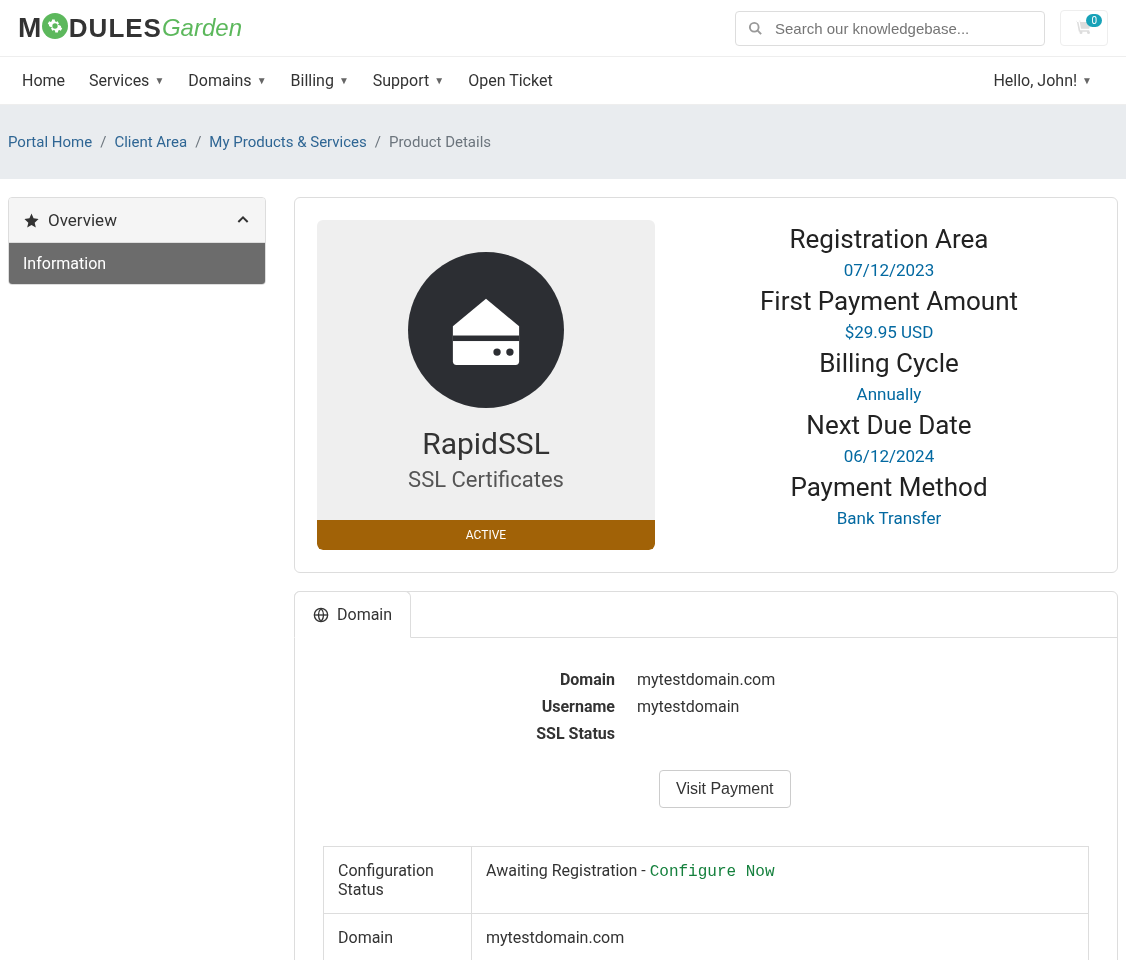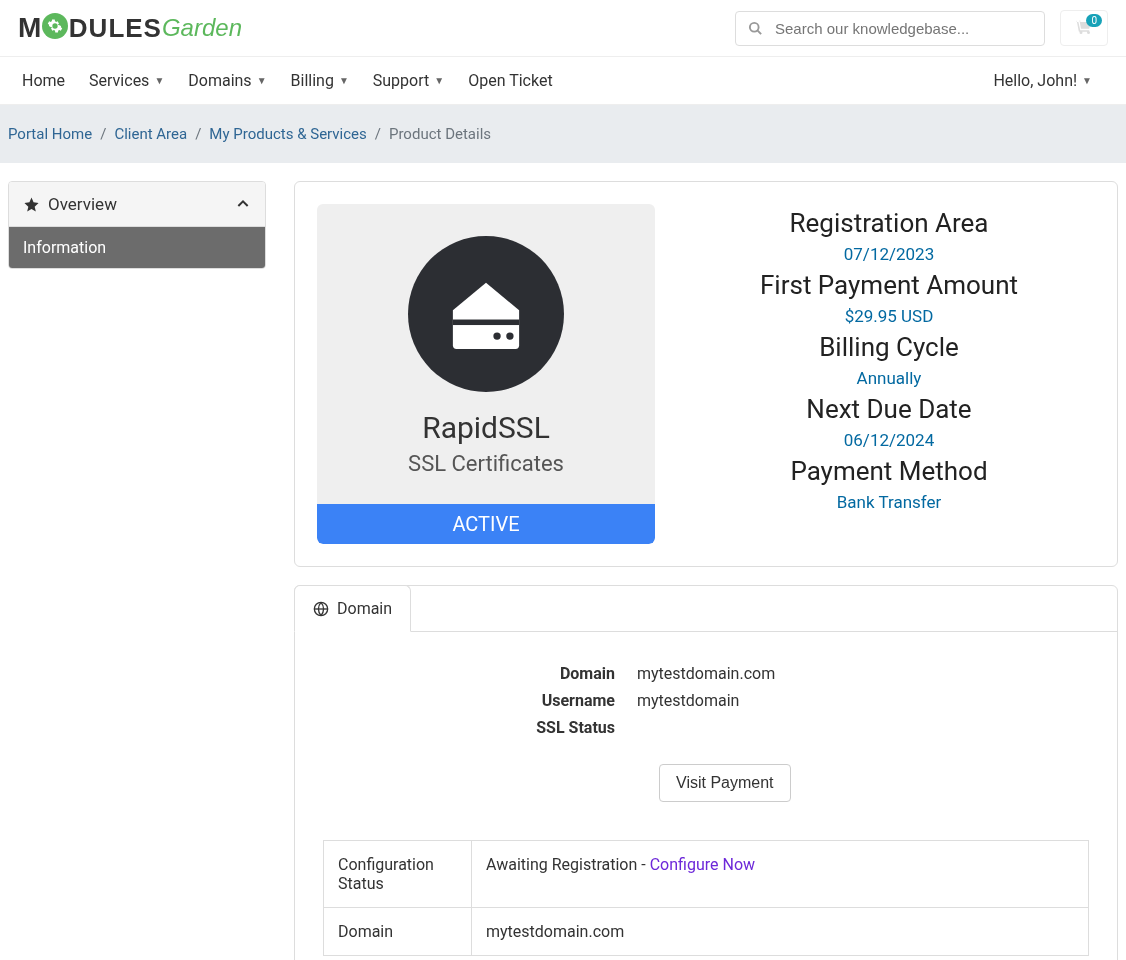--- a/index.html
+++ b/index.html
@@ -20,21 +20,21 @@
     .cart-badge { position: absolute; top: 3px; right: 5px; background: #17a2b8; color: #fff; border-radius: 8px; font-size: 10px; padding: 1px 5px; line-height: 1.1;}
     
     
     .nav { display: flex; border-top: 1px solid #eee; border-bottom: 1px solid #eee; padding: 0 10px; justify-content: space-between; align-items: stretch; }
     .nav-left { display: flex; }
     .nav-item { padding: 14px 12px; color: #333; cursor: pointer; display: flex; align-items: center; gap: 5px; }
     .caret-down { font-size: 10px; color: #666; }
     .nav-right { display: flex; align-items: center; padding-right: 12px; }
     
     
-    .breadcrumb { background: #e9ecef; padding: 20px 8px; display: flex; align-items: center; gap: 8px; font-size: 15px; }
+    .breadcrumb { background: #e9ecef; padding: 28px 8px; display: flex; align-items: center; gap: 8px; font-size: 15px; }
     .breadcrumb a { color: #2f6694; text-decoration: none; }
     .breadcrumb .sep { color: #6c757d; }
     .breadcrumb .current { color: #6c757d; }
     
     
     .container { display: flex; gap: 28px; padding: 18px 8px 10px 8px; align-items: flex-start; }
     .sidebar { width: 258px; flex-shrink: 0; }
     .main { flex: 1; }
     
     
@@ -44,21 +44,21 @@
     .panel-item { padding: 11px 14px; background: #6c6c6c; color: #fff; }
     
     
     .card { border: 1px solid #ddd; border-radius: 6px; background: #fff; padding: 22px; }
     .product-row { display: flex; gap: 28px; }
     .product-badge { width: 338px; background: #efefef; border-radius: 6px; overflow: hidden; }
     .product-badge-body { padding: 32px 16px 28px 16px; text-align: center; }
     .product-icon { width: 156px; height: 156px; background: #2c2e33; border-radius: 50%; margin: 0 auto 18px; display: flex; align-items: center; justify-content: center; }
     .product-name { font-size: 30px; font-weight: 400; color: #333; }
     .product-group { font-size: 22px; color: #555; margin-top: 6px; }
-    .product-status { background: #3b82f6; color: #fff; font-size: 20px; text-align: center; padding: 8px; margin: 0 0; border-bottom-left-radius: 6px; border-bottom-right-radius: 6px;}
+    .product-status { background: #a16207; color: #fff; font-size: 12px; text-align: center; padding: 8px; margin: 0 0; border-bottom-left-radius: 6px; border-bottom-right-radius: 6px;}
     
     .product-info { flex: 1; text-align: center; }
     .info-label { font-size: 26px; font-weight: 400; color: #222; margin-top: 4px;}
     .info-value { font-size: 17px; color: #0369a1; margin: 6px 0 6px 0; }
     
     
     .tabs-card { border: 1px solid #ddd; border-radius: 6px; margin-top: 18px; background: #fff; }
     .tabs-header { display: flex; padding: 0; }
     .tab { padding: 13px 18px; border: 1px solid #ddd; border-bottom: none; border-top-left-radius: 6px; border-top-right-radius: 6px; background: #fff; cursor: pointer; display: flex; align-items: center; gap: 8px; margin-left: -1px; margin-top: -1px;}
     .tab.active { border-bottom: 1px solid #fff; position: relative; z-index: 1; }
@@ -70,21 +70,21 @@
     .details-row { line-height: 1.7; font-size: 16px;}
     .details-labels .details-row { font-weight: bold; }
     .lock-icon { color: #d9534f; font-size: 12px; margin-right: 3px;}
     
     .visit-btn-wrap { margin-top: 22px; padding-left: 336px;}
     .visit-btn { display: inline-block; border: 1px solid #ccc; border-radius: 4px; padding: 9px 16px; background: #fff; cursor: pointer; font-size: 16px; color: #333; }
     
     .config-table { width: 100%; border-collapse: collapse; margin-top: 38px; }
     .config-table td { border: 1px solid #ddd; padding: 14px 14px; font-size: 16px; vertical-align: top; }
     .config-table td:first-child { width: 148px; }
-    .config-link { color: #6d28d9; text-decoration: none; }
+    .config-link { color: #15803d; text-decoration: none; font-family: Liberation Mono, monospace; }
     
     svg { display: block; }
   </style>
 </head>
 <body>
 
 <div class="header">
   <div class="logo">
     <span class="logo-m">M</span>
     <span class="logo-gear">

